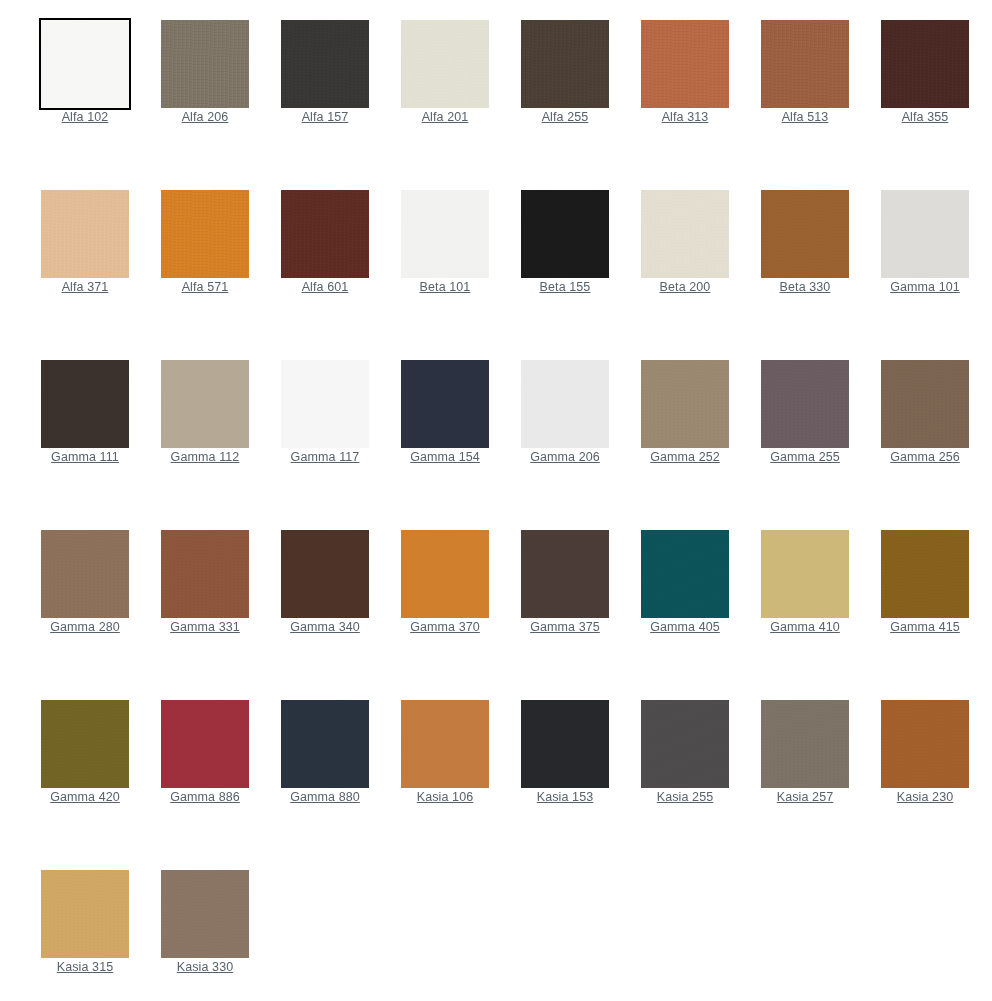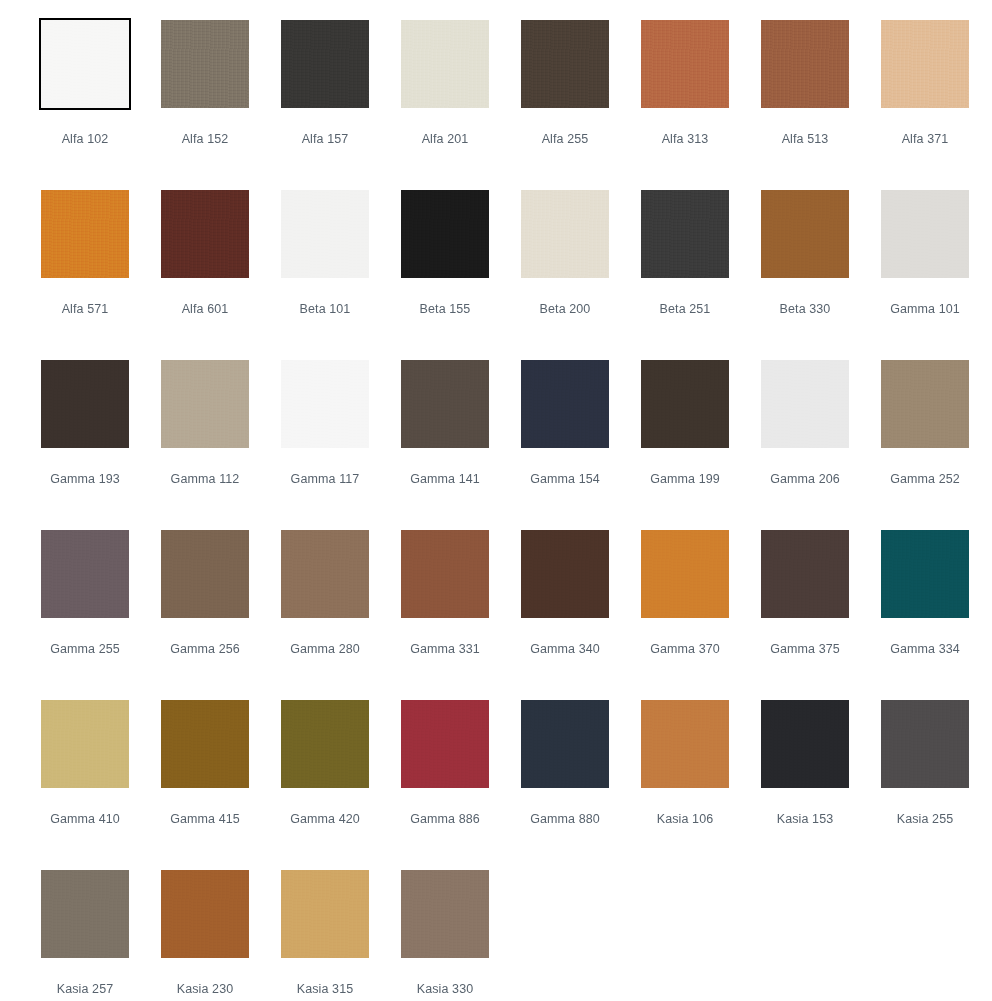--- a/index.html
+++ b/index.html
@@ -77,45 +77,45 @@
         rgba(255,255,255,0.030) 1px,
         rgba(255,255,255,0.030) 3px
       );
     mix-blend-mode: overlay;
     opacity: 0.75;
   }
 
   .swatch-chip.flat::after { opacity: 0.22; }
 
   .swatch-label {
-    margin-top: 22px;
     font-size: 12.5px;
     line-height: 14px;
     color: #57626d;
     text-align: center;
     letter-spacing: 0.1px;
     white-space: nowrap;
+    text-decoration: underline;
   }
 </style>
 </head>
 <body>
 
 <div id="swatch-grid">
   <div class="swatch-cell" aria-selected="true">
     <div class="swatch-chip-wrap is-selected" title="Alfa 102" style="border-color: rgb(0, 0, 0);">
       <span class="swatch-chip" title="Alfa 102" style="background-color: rgb(247, 247, 246);"></span>
     </div>
     <div class="swatch-label">Alfa 102</div>
   </div>
 
   <div class="swatch-cell">
     <div class="swatch-chip-wrap" title="Alfa 152">
       <span class="swatch-chip" title="Alfa 152" style="background-color: rgb(125, 115, 101);"></span>
     </div>
-    <div class="swatch-label">Alfa 152</div>
+    <div class="swatch-label">Alfa 206</div>
   </div>
 
   <div class="swatch-cell">
     <div class="swatch-chip-wrap" title="Alfa 157">
       <span class="swatch-chip" title="Alfa 157" style="background-color: rgb(55, 54, 52);"></span>
     </div>
     <div class="swatch-label">Alfa 157</div>
   </div>
 
   <div class="swatch-cell">
@@ -140,20 +140,26 @@
     <div class="swatch-label">Alfa 313</div>
   </div>
 
   <div class="swatch-cell">
     <div class="swatch-chip-wrap" title="Alfa 331">
       <span class="swatch-chip" title="Alfa 331" style="background-color: rgb(154, 94, 64);"></span>
     </div>
     <div class="swatch-label">Alfa 513</div>
   </div>
 
+  <div class="swatch-cell">
+    <div class="swatch-chip-wrap" title="Alfa 355">
+      <span class="swatch-chip" title="Alfa 355" style="background-color: rgb(74, 40, 35);"></span>
+    </div>
+    <div class="swatch-label">Alfa 355</div>
+  </div>
 
   <div class="swatch-cell">
     <div class="swatch-chip-wrap" title="Alfa 371">
       <span class="swatch-chip" title="Alfa 371" style="background-color: rgb(226, 188, 150);"></span>
     </div>
     <div class="swatch-label">Alfa 371</div>
   </div>
 
   <div class="swatch-cell">
     <div class="swatch-chip-wrap" title="Alfa 571">
@@ -183,82 +189,64 @@
     <div class="swatch-label">Beta 155</div>
   </div>
 
   <div class="swatch-cell">
     <div class="swatch-chip-wrap" title="Beta 200">
       <span class="swatch-chip" title="Beta 200" style="background-color: rgb(228, 222, 208);"></span>
     </div>
     <div class="swatch-label">Beta 200</div>
   </div>
 
-  <div class="swatch-cell">
-    <div class="swatch-chip-wrap" title="Beta 251">
-      <span class="swatch-chip" title="Beta 251" style="background-color: rgb(58, 58, 58);"></span>
-    </div>
-    <div class="swatch-label">Beta 251</div>
-  </div>
 
   <div class="swatch-cell">
     <div class="swatch-chip-wrap" title="Beta 330">
       <span class="swatch-chip flat" title="Beta 330" style="background-color: rgb(152, 97, 47);"></span>
     </div>
     <div class="swatch-label">Beta 330</div>
   </div>
 
   <div class="swatch-cell">
     <div class="swatch-chip-wrap" title="Gamma 101">
       <span class="swatch-chip flat" title="Gamma 101" style="background-color: rgb(222, 220, 216);"></span>
     </div>
     <div class="swatch-label">Gamma 101</div>
   </div>
 
   <div class="swatch-cell">
     <div class="swatch-chip-wrap" title="Gamma 111">
       <span class="swatch-chip flat" title="Gamma 111" style="background-color: rgb(59, 49, 44);"></span>
     </div>
-    <div class="swatch-label">Gamma 193</div>
+    <div class="swatch-label">Gamma 111</div>
   </div>
 
   <div class="swatch-cell">
     <div class="swatch-chip-wrap" title="Gamma 112">
       <span class="swatch-chip flat" title="Gamma 112" style="background-color: rgb(181, 168, 148);"></span>
     </div>
     <div class="swatch-label">Gamma 112</div>
   </div>
 
   <div class="swatch-cell">
     <div class="swatch-chip-wrap" title="Gamma 117">
       <span class="swatch-chip" title="Gamma 117" style="background-color: rgb(246, 246, 246);"></span>
     </div>
     <div class="swatch-label">Gamma 117</div>
   </div>
 
-  <div class="swatch-cell">
-    <div class="swatch-chip-wrap" title="Gamma 141">
-      <span class="swatch-chip flat" title="Gamma 141" style="background-color: rgb(86, 75, 67);"></span>
-    </div>
-    <div class="swatch-label">Gamma 141</div>
-  </div>
 
   <div class="swatch-cell">
     <div class="swatch-chip-wrap" title="Gamma 154">
       <span class="swatch-chip flat" title="Gamma 154" style="background-color: rgb(43, 49, 65);"></span>
     </div>
     <div class="swatch-label">Gamma 154</div>
   </div>
 
-  <div class="swatch-cell">
-    <div class="swatch-chip-wrap" title="Gamma 199">
-      <span class="swatch-chip flat" title="Gamma 199" style="background-color: rgb(62, 52, 44);"></span>
-    </div>
-    <div class="swatch-label">Gamma 199</div>
-  </div>
 
   <div class="swatch-cell">
     <div class="swatch-chip-wrap" title="Gamma 206">
       <span class="swatch-chip flat" title="Gamma 206" style="background-color: rgb(233, 233, 233);"></span>
     </div>
     <div class="swatch-label">Gamma 206</div>
   </div>
 
   <div class="swatch-cell">
     <div class="swatch-chip-wrap" title="Gamma 252">
@@ -313,21 +301,21 @@
     <div class="swatch-chip-wrap" title="Gamma 375">
       <span class="swatch-chip flat" title="Gamma 375" style="background-color: rgb(75, 60, 56);"></span>
     </div>
     <div class="swatch-label">Gamma 375</div>
   </div>
 
   <div class="swatch-cell">
     <div class="swatch-chip-wrap" title="Gamma 405">
       <span class="swatch-chip flat" title="Gamma 405" style="background-color: rgb(11, 82, 89);"></span>
     </div>
-    <div class="swatch-label">Gamma 334</div>
+    <div class="swatch-label">Gamma 405</div>
   </div>
 
   <div class="swatch-cell">
     <div class="swatch-chip-wrap" title="Gamma 410">
       <span class="swatch-chip flat" title="Gamma 410" style="background-color: rgb(205, 184, 120);"></span>
     </div>
     <div class="swatch-label">Gamma 410</div>
   </div>
 
   <div class="swatch-cell">

